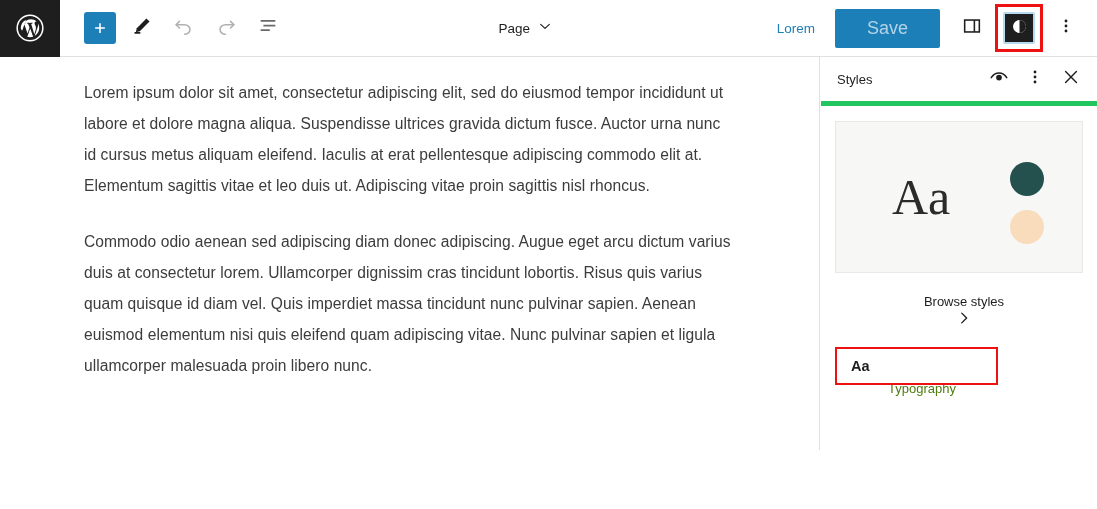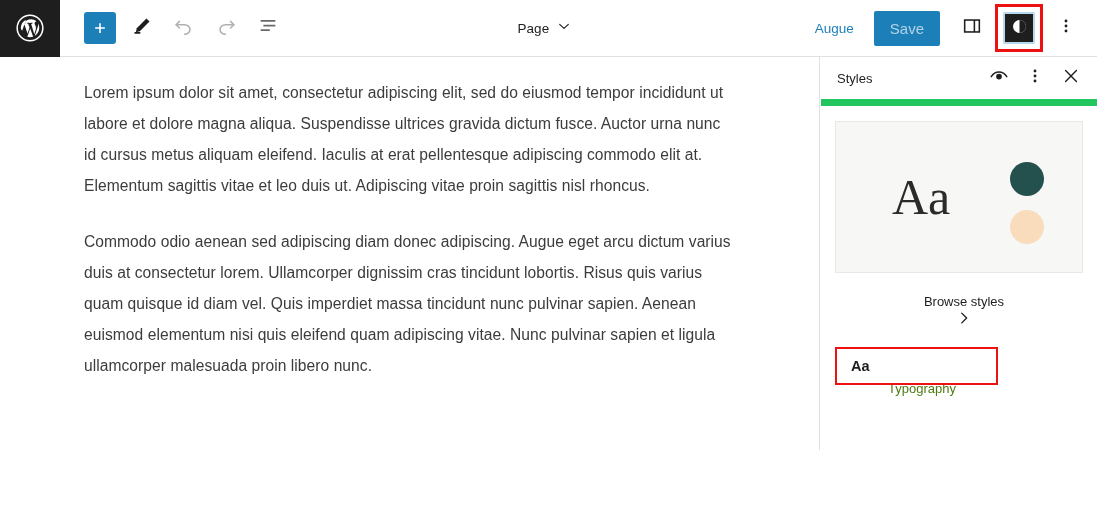--- a/index.html
+++ b/index.html
@@ -97,23 +97,23 @@
     color: #1d7fb8;
     padding: 6px 12px;
     text-decoration: none;
   }
 
   .save-btn {
     background: #1d7fb8;
     color: rgba(255,255,255,0.65);
     border: none;
     border-radius: 2px;
-    font-size: 15px;
+    font-size: 18px;
     font-family: "Liberation Sans", sans-serif;
-    padding: 9px 16px;
+    padding: 9px 32px;
     margin-left: 6px;
     margin-right: 12px;
   }
 
   .icon-btn {
     width: 36px; height: 36px;
     display: flex;
     align-items: center;
     justify-content: center;
     background: transparent;
@@ -171,21 +171,21 @@
     position: absolute;
     top: 57px; left: 821px;
     width: 276px;
     height: 452px;
     background: #ffffff;
     overflow: hidden;
   }
 
   .sidebar-header {
     height: 49px;
-    border-bottom: 7px solid #22c55e;
+    border-bottom: 5px solid #22c55e;
     display: flex;
     align-items: center;
     padding: 0 8px 0 16px;
   }
   .sidebar-title {
     font-size: 13px;
     color: #1e1e1e;
     flex: 1 1 auto;
   }
 
@@ -336,21 +336,21 @@
       <span class="doc-title">Page</span>
       <span>
         <svg width="16" height="16" viewBox="0 0 24 24">
           <path d="M5.5 9.5L12 15.5l6.5-6" fill="none" stroke="#1e1e1e" stroke-width="1.7" stroke-linecap="round" stroke-linejoin="round"></path>
         </svg>
       </span>
     </div>
 
     <div class="header-right">
 
-      <a class="view-link" href="#">Augue</a>
+      <a class="view-link" href="#">Lorem</a>
 
       <button class="save-btn">Save</button>
 
       <div class="icon-btn">
         <span>
           <svg width="22" height="22" viewBox="0 0 24 24">
             <rect x="4" y="5.5" width="16" height="13" fill="none" stroke="#1e1e1e" stroke-width="1.7"></rect>
             <path d="M14.6 5.5v13" stroke="#1e1e1e" stroke-width="1.7"></path>
           </svg>
         </span>

